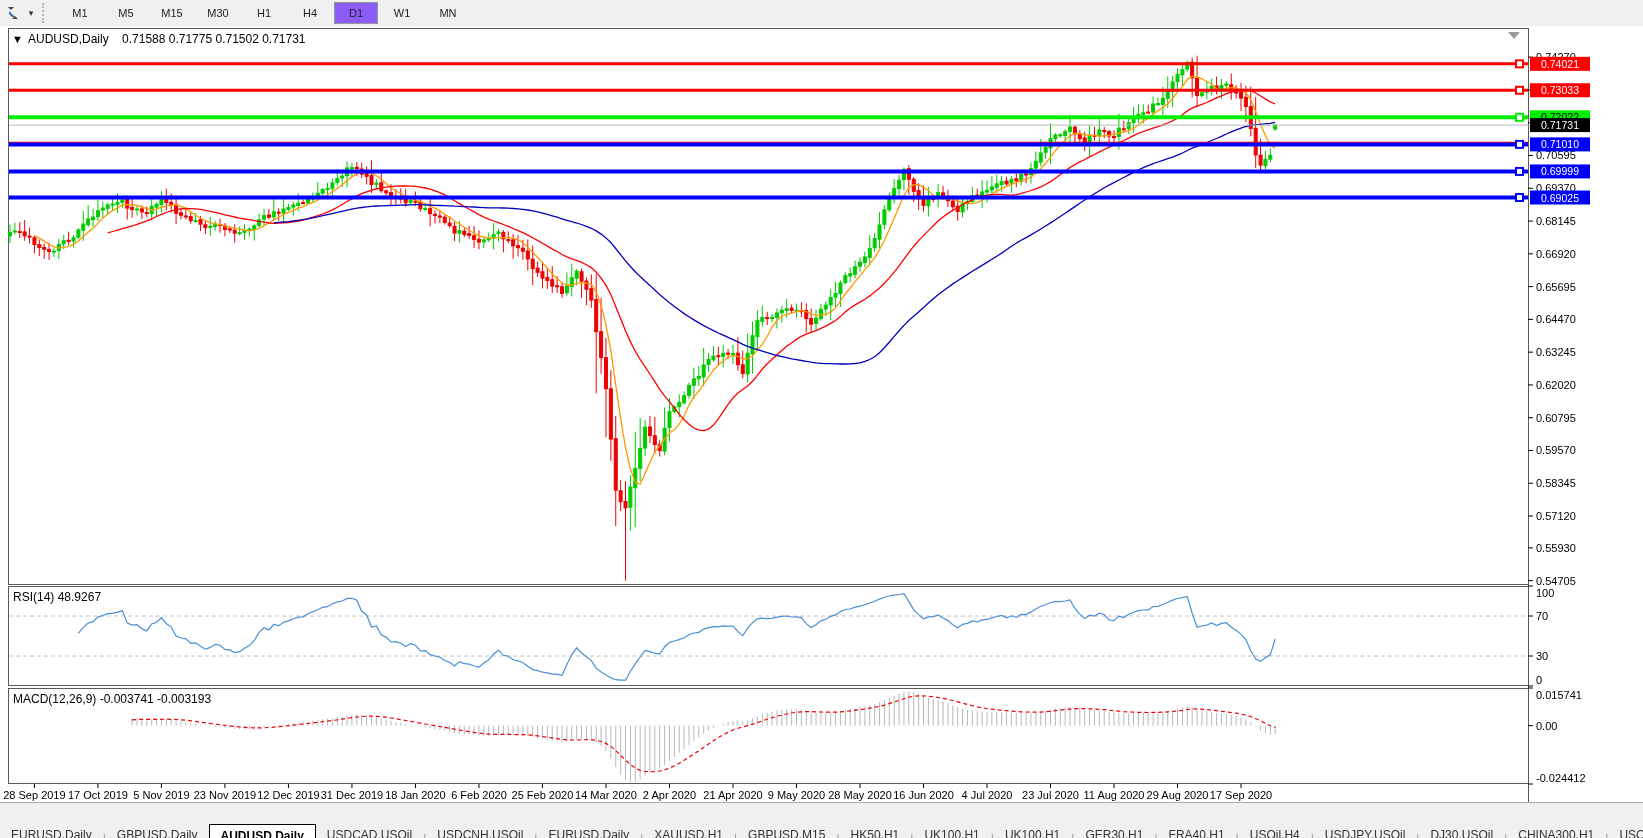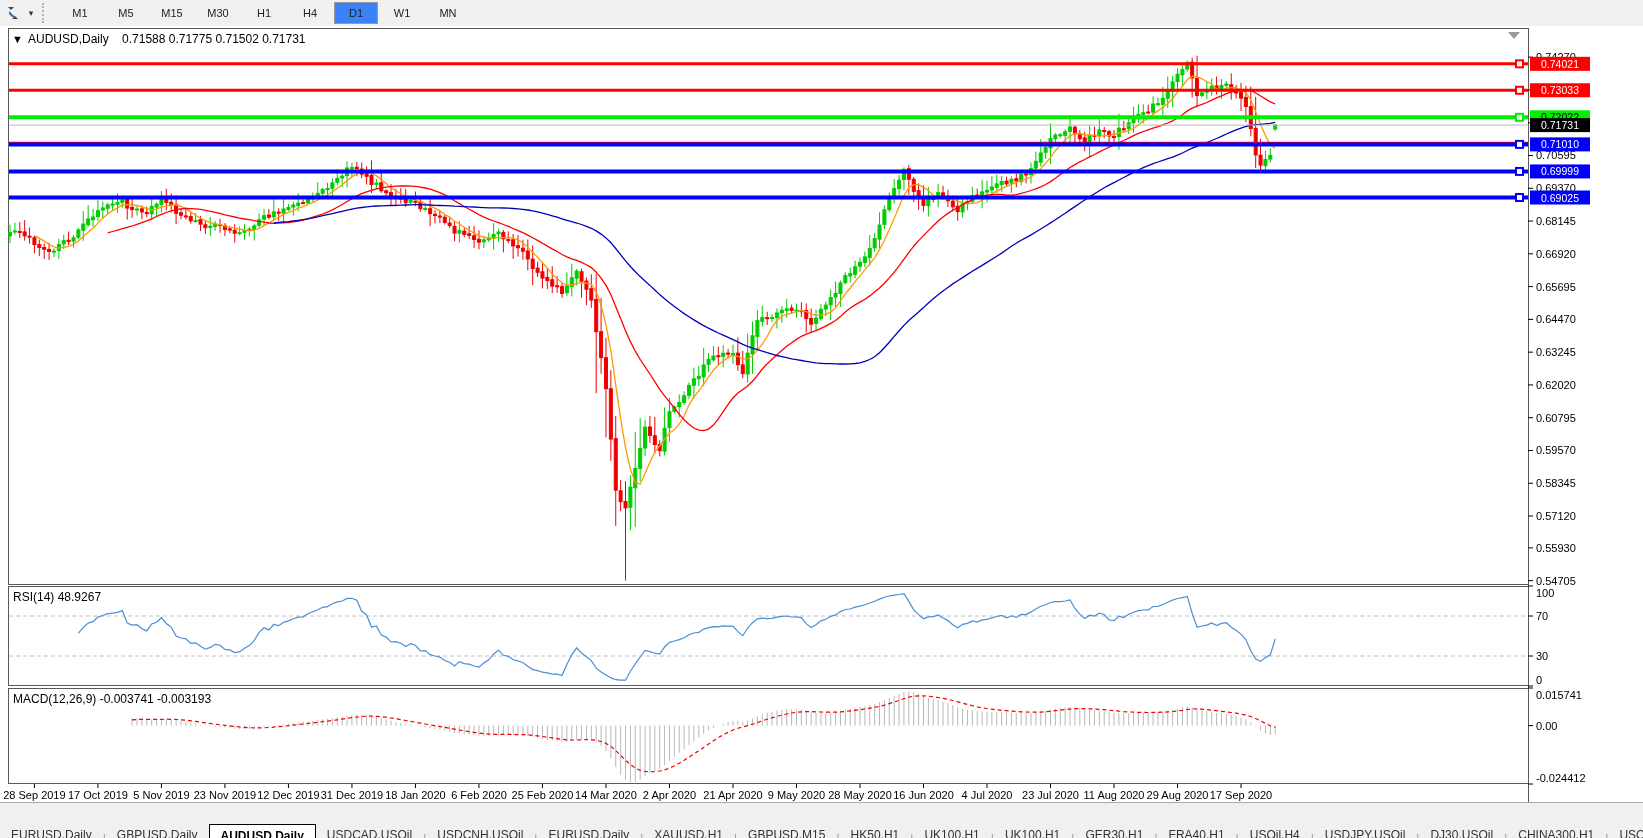--- a/index.html
+++ b/index.html
@@ -5,21 +5,21 @@
   html,body{margin:0;padding:0;background:#f0f0f0;font-family:"Liberation Sans",sans-serif;}
   #app{position:relative;width:1643px;height:838px;background:#ffffff;overflow:hidden;}
   
   #toolbar{position:absolute;left:0;top:0;width:1643px;height:26px;background:#f0f0f0;
            border-bottom:1px solid #d6d6d6;display:flex;align-items:center;}
   .tool-icon{width:20px;height:18px;margin-left:4px;display:flex;align-items:center;justify-content:center;}
   .caret-btn{width:14px;height:18px;color:#333;font-size:9px;display:flex;align-items:center;justify-content:center;cursor:default;}
   .grip{width:7px;height:20px;margin:0 6px 0 4px;border-left:2px dotted #b5b5b5;}
   .tf-btn{min-width:30px;height:20px;margin:12px 1px;padding:0 6px;font-size:11px;color:#222;
           display:flex;align-items:center;justify-content:center;border:1px solid transparent;cursor:default;text-align:center;}
-  .tf-btn.active{background:#3b82f6;border:1px solid #9a9a9a;}
+  .tf-btn.active{background:#8b5cf6;border:1px solid #9a9a9a;}
   
   #chartsvg{position:absolute;left:0;top:26px;background:#ffffff;}
   
   #tabbar{position:absolute;left:0;top:802px;width:1643px;height:52px;background:#f0f0f0;
           border-top:1px solid #aaa;display:flex;align-items:flex-start;padding-top:21px;box-sizing:border-box;}
   .tab{height:22px;padding:0 11px;font-size:12px;color:#333;display:flex;align-items:center;white-space:nowrap;cursor:default;}
   .tab.active{background:#fff;border:1px solid #000;font-weight:bold;color:#000;}
   .tab-sep{color:#999;font-size:12px;align-self:center;}
   svg text{font-family:"Liberation Sans",sans-serif;}
 </style>

